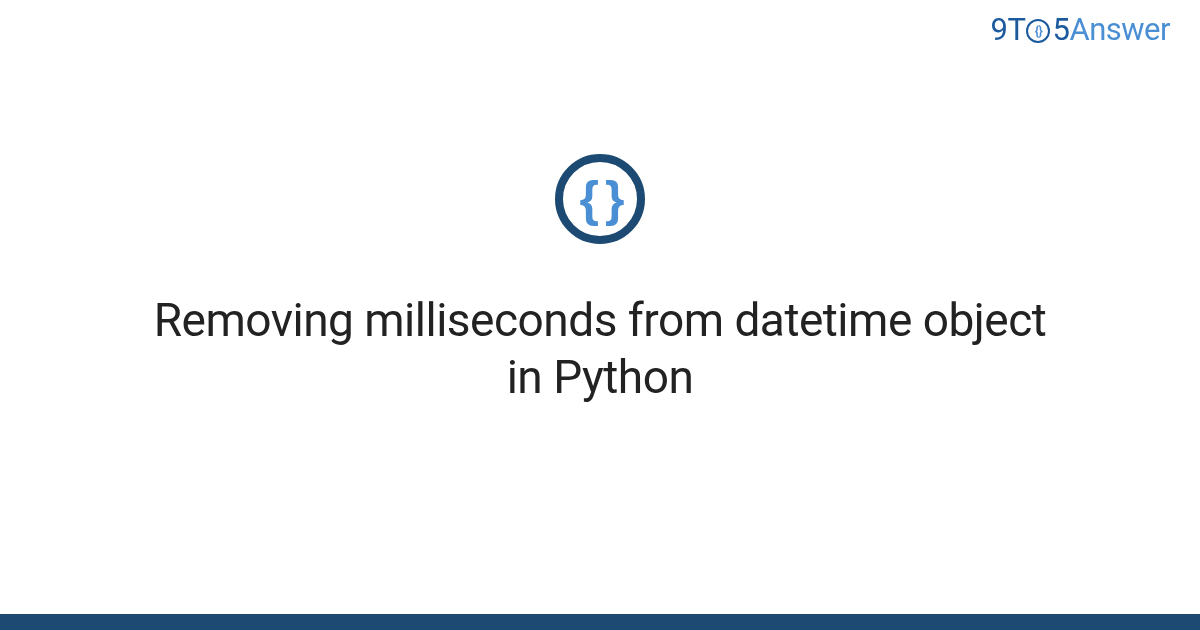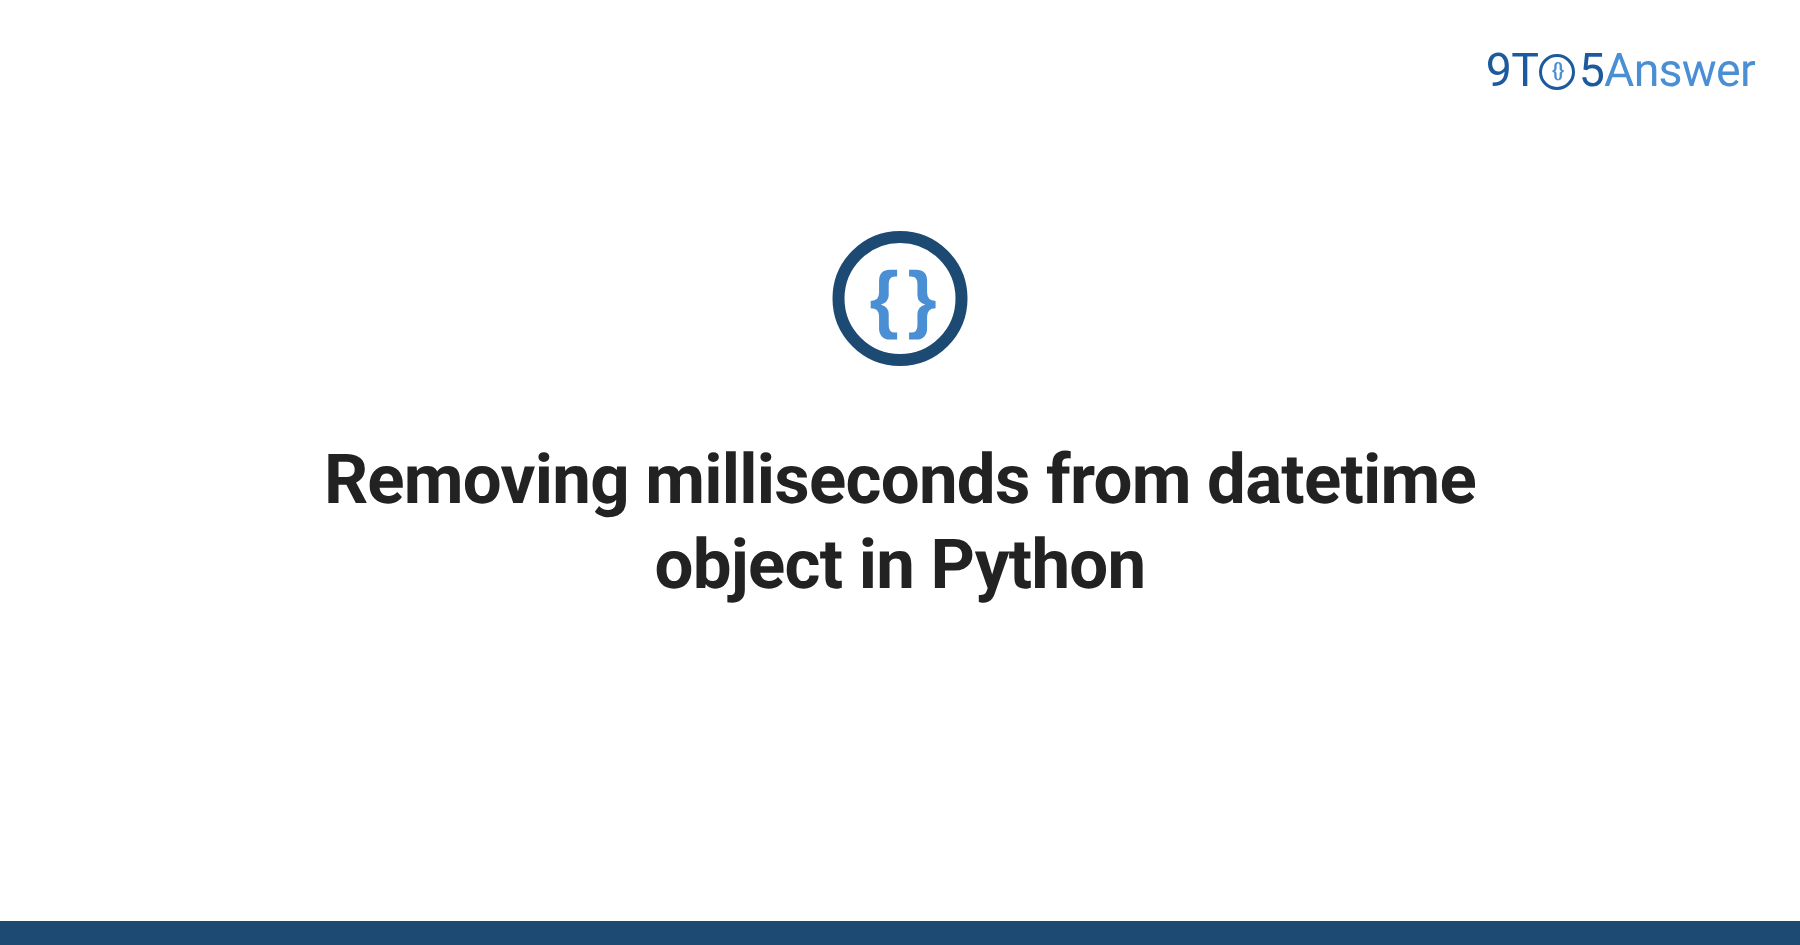--- a/index.html
+++ b/index.html
@@ -10,21 +10,21 @@
     body {
       width: 1200px;
       height: 630px;
       background: #ffffff;
       font-family: -apple-system, BlinkMacSystemFont, "Segoe UI", Roboto, "Helvetica Neue", Arial, sans-serif;
       position: relative;
       overflow: hidden;
     }
     .logo {
       position: absolute;
-      top: 28px;
+      top: 11px;
       right: 30px;
       display: flex;
       align-items: center;
       font-size: 31px;
       font-weight: 400;
       letter-spacing: -0.5px;
     }
     .logo-9t {
       color: #1c5a9e;
       font-weight: 400;
@@ -84,21 +84,21 @@
       color: #4a8fd4;
       font-size: 50px;
       font-weight: 700;
       letter-spacing: -4px;
       line-height: 1;
       font-family: "Arial", sans-serif;
     }
     .title {
       color: #222222;
       font-size: 46px;
-      font-weight: 700;
+      font-weight: 400;
       text-align: center;
       line-height: 1.25;
       max-width: 900px;
       letter-spacing: -0.5px;
     }
     .bottom-bar {
       position: absolute;
       bottom: 0;
       left: 0;
       width: 100%;

